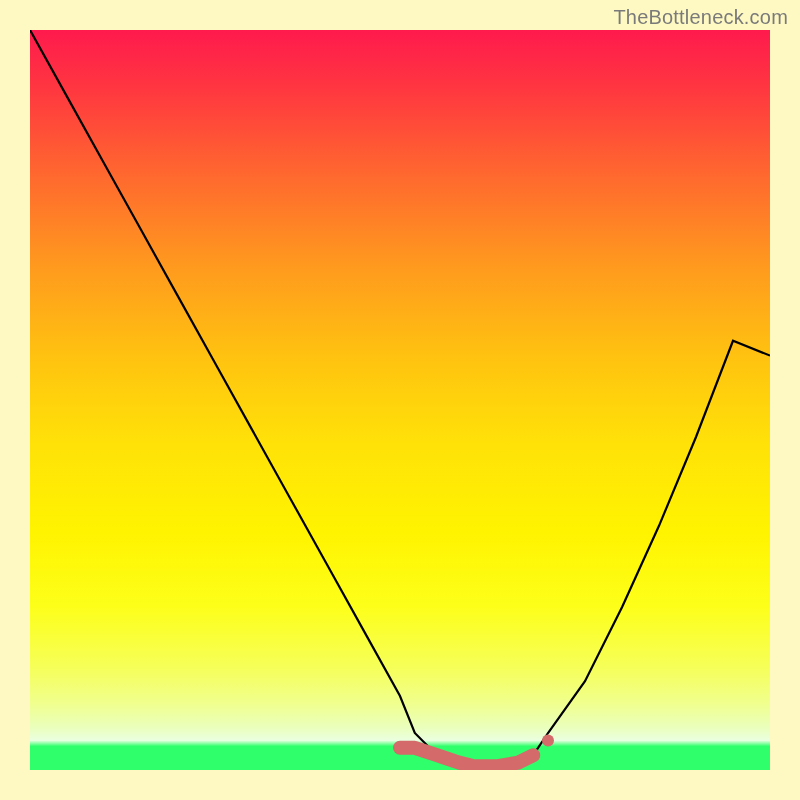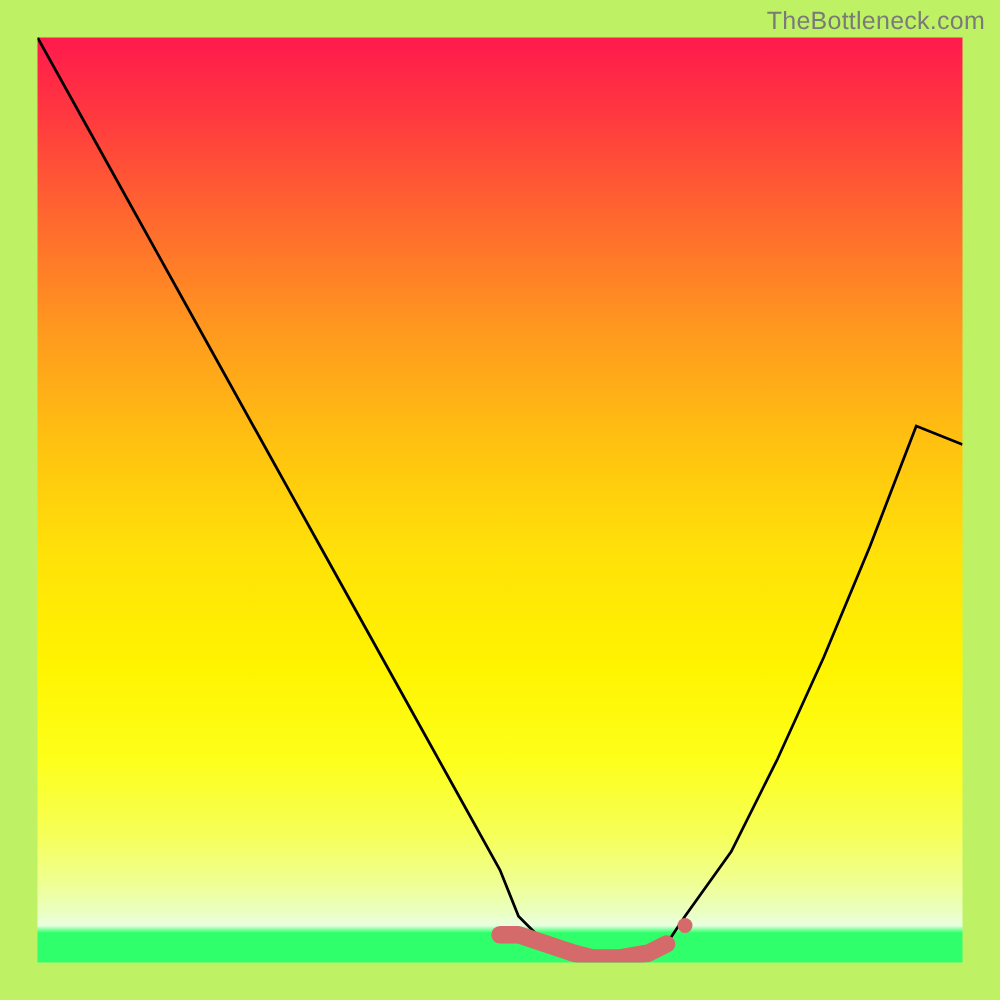--- a/index.html
+++ b/index.html
@@ -5,21 +5,21 @@
   body {
     margin: 0;
     padding: 0;
     background: #fff;
     font-family: Arial, Helvetica, sans-serif;
   }
   .chart-container {
     position: relative;
     width: 800px;
     height: 800px;
-    background: #bef264;
+    background: #fef9c3;
   }
   .plot-area {
     position: absolute;
     left: 30px;
     top: 30px;
     width: 740px;
     height: 740px;
     
     background:
       linear-gradient(to bottom,

